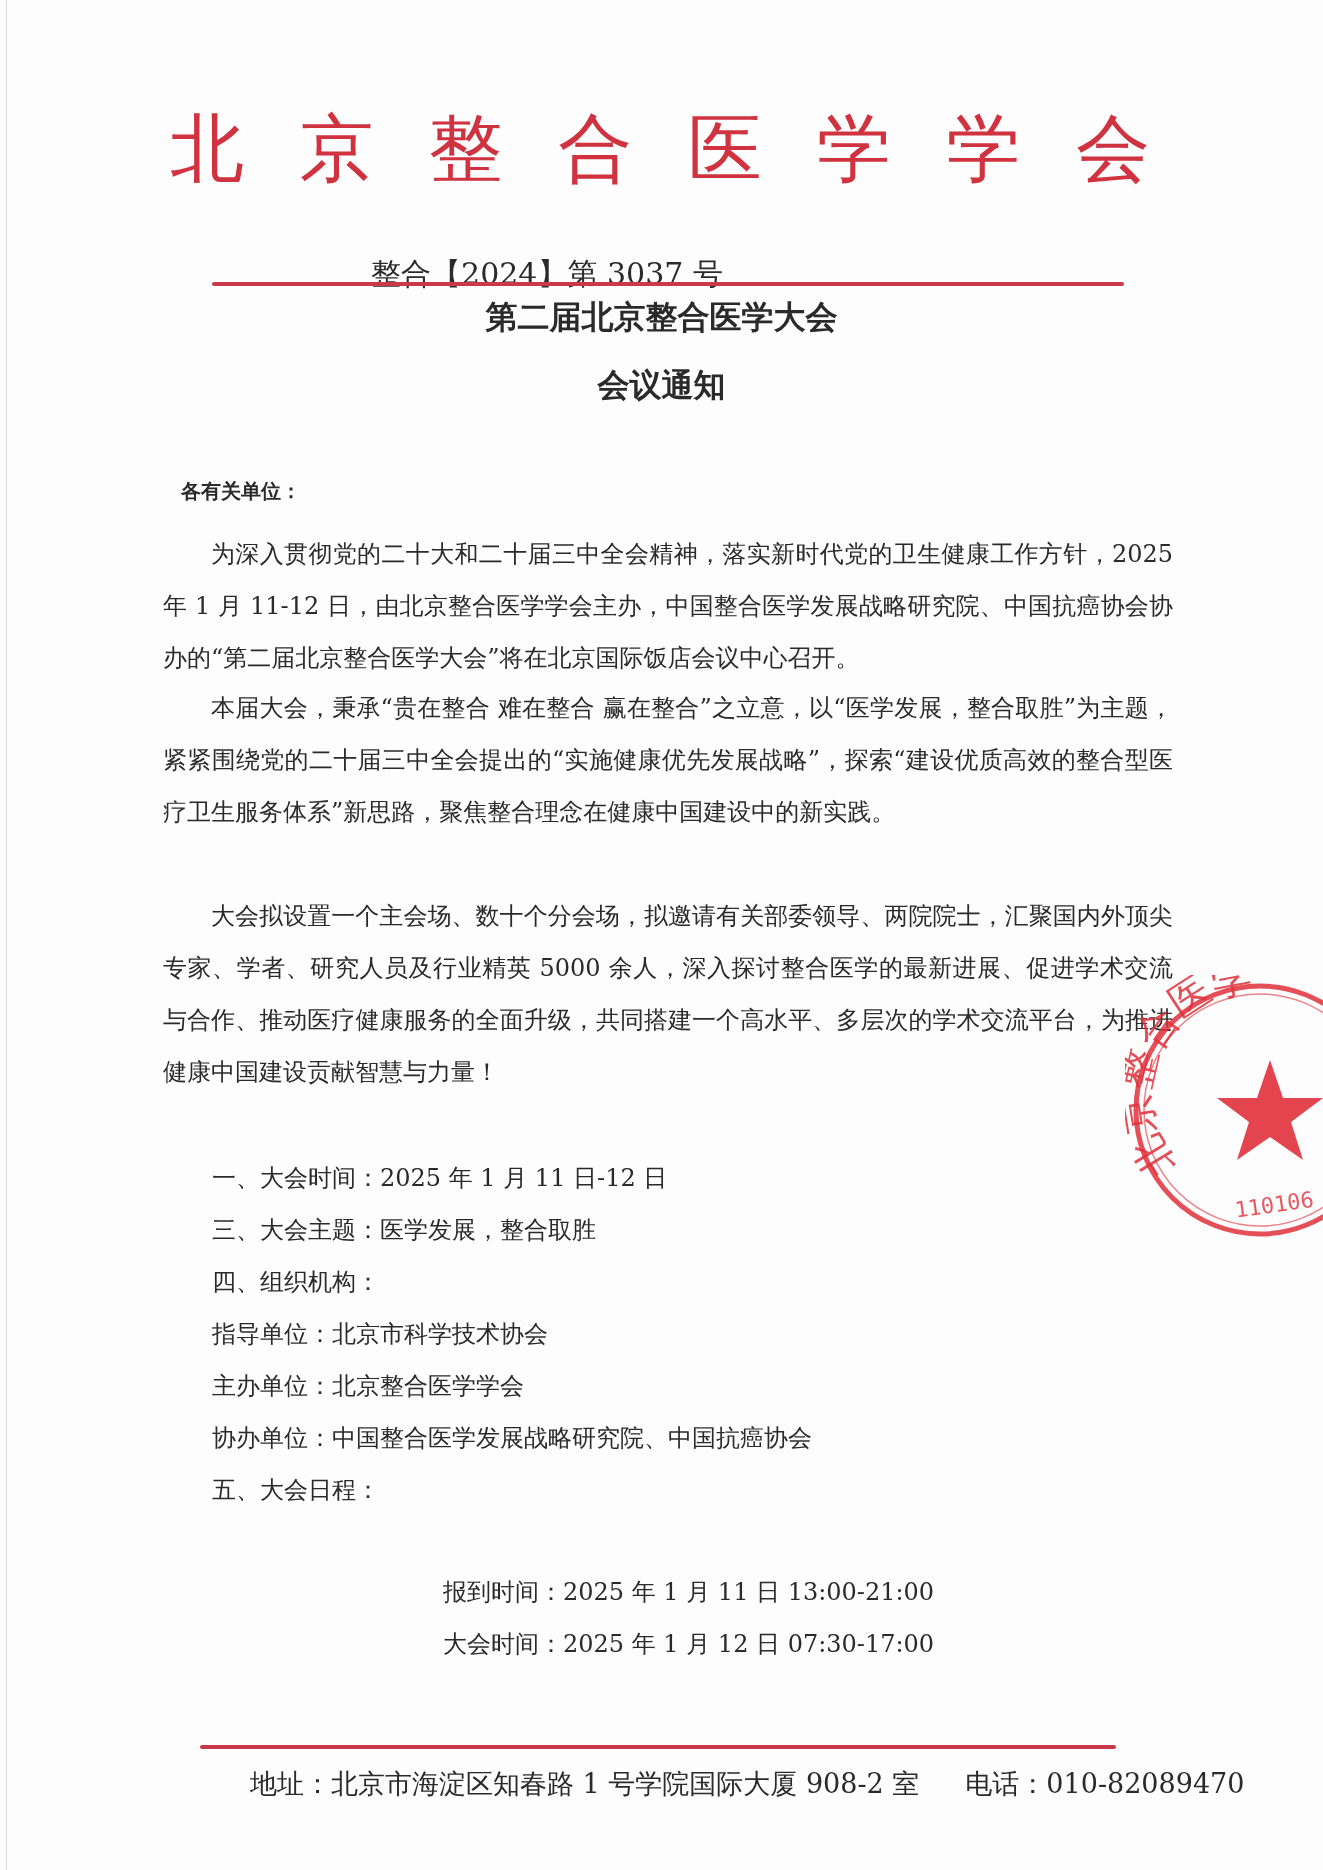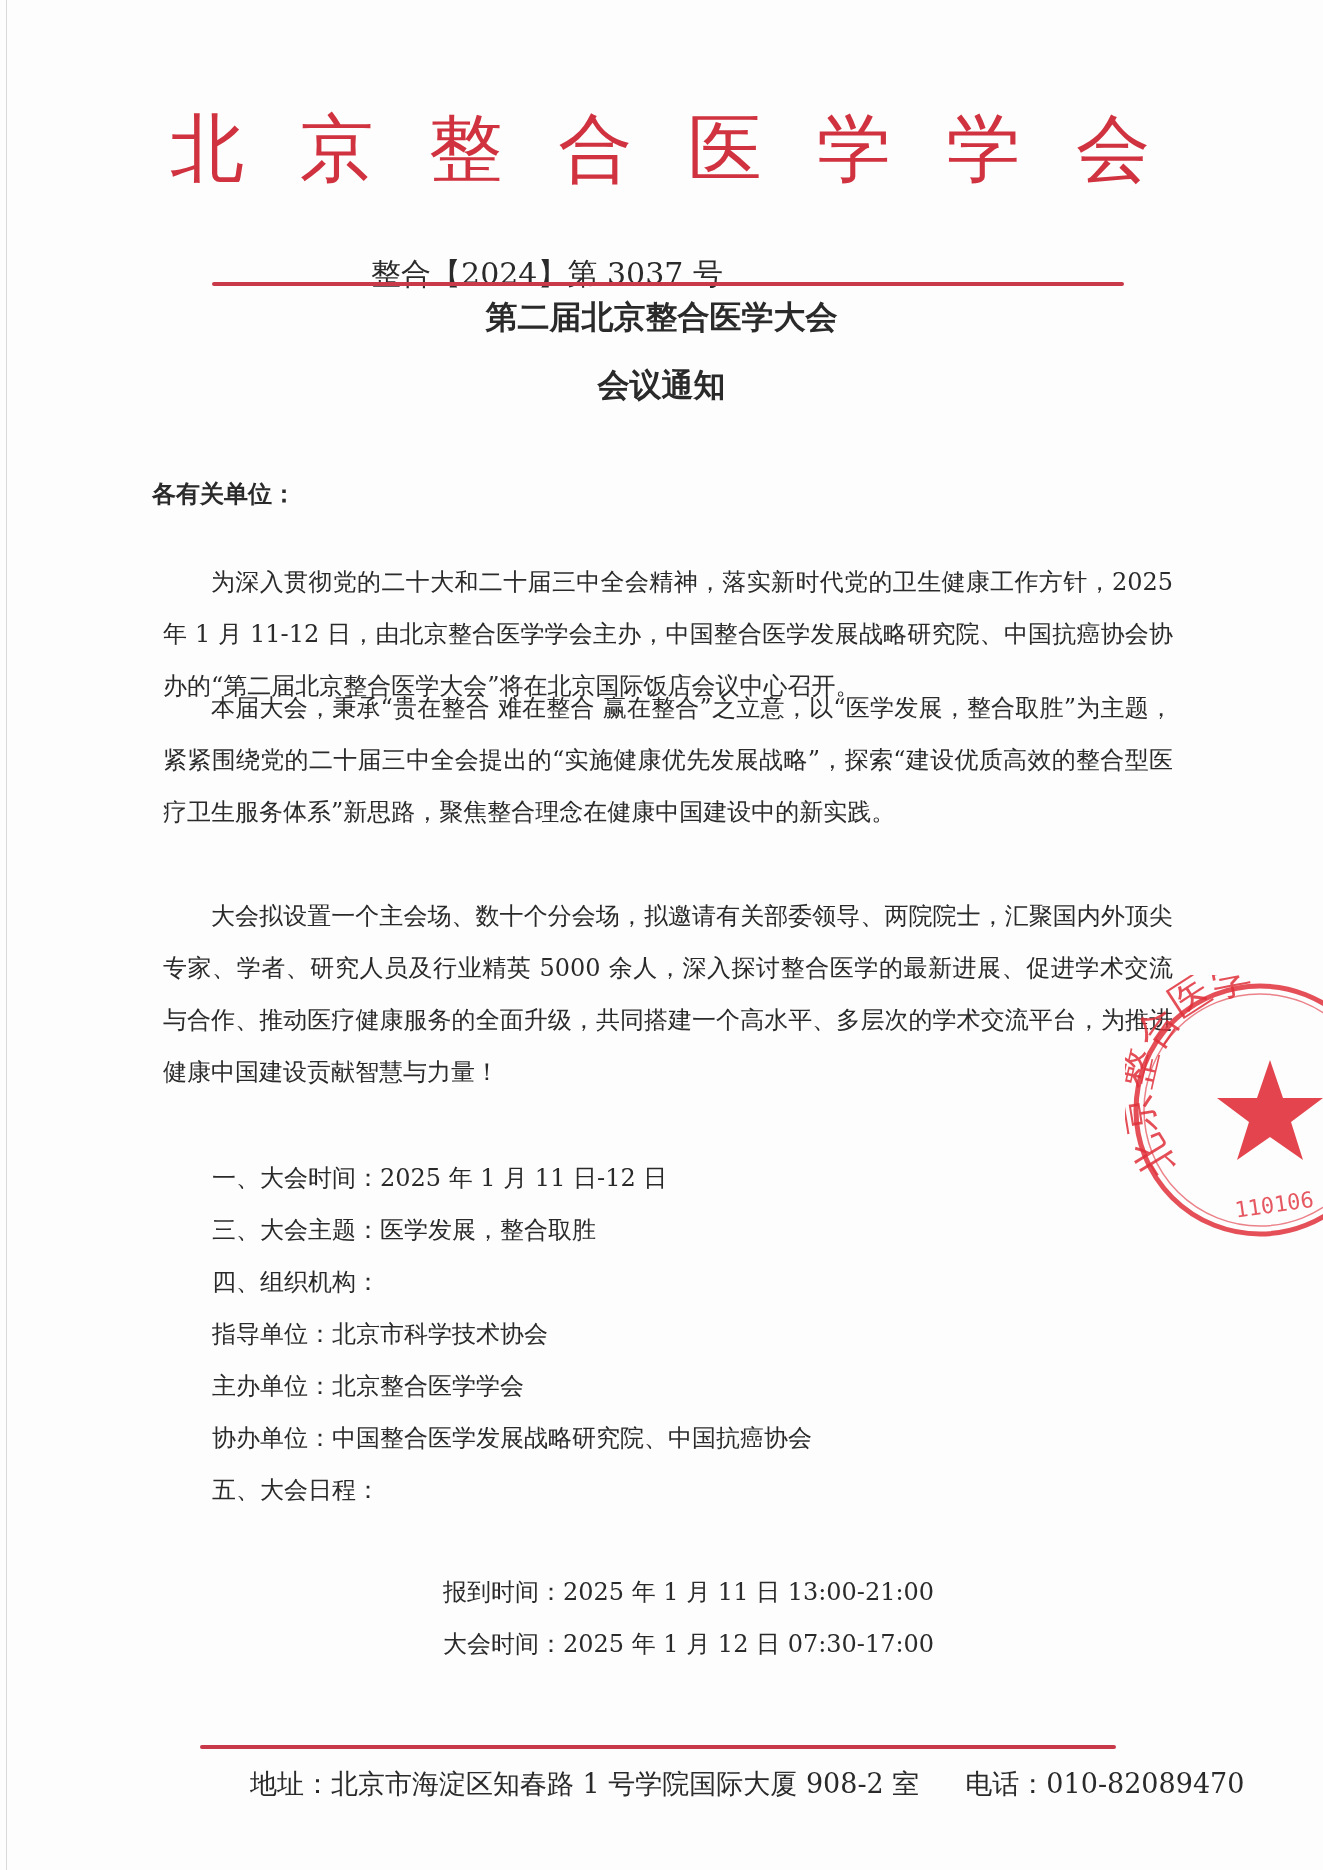--- a/index.html
+++ b/index.html
@@ -74,28 +74,28 @@
       position: absolute;
       left: 163px;
       width: 1010px;
       font-size: 24px;
       line-height: 52px;
       color: #2a2a2a;
       text-align: justify;
     }
     .salutation {
       position: absolute;
-      left: 152px;
+      left: 181px;
       top: 478px;
       font-family: "DejaVu Sans", sans-serif;
       font-weight: bold;
-      font-size: 24px;
+      font-size: 20px;
     }
     .para { margin: 0; text-indent: 48px; }
-    .p1 { top: 556px; }
+    .p1 { top: 528px; }
     .p2 { top: 682px; }
     .p3 { top: 890px; }
     .list {
       position: absolute;
       left: 212px;
       top: 1152px;
       font-size: 24px;
       line-height: 52px;
     }
     .list .row { white-space: nowrap; }

